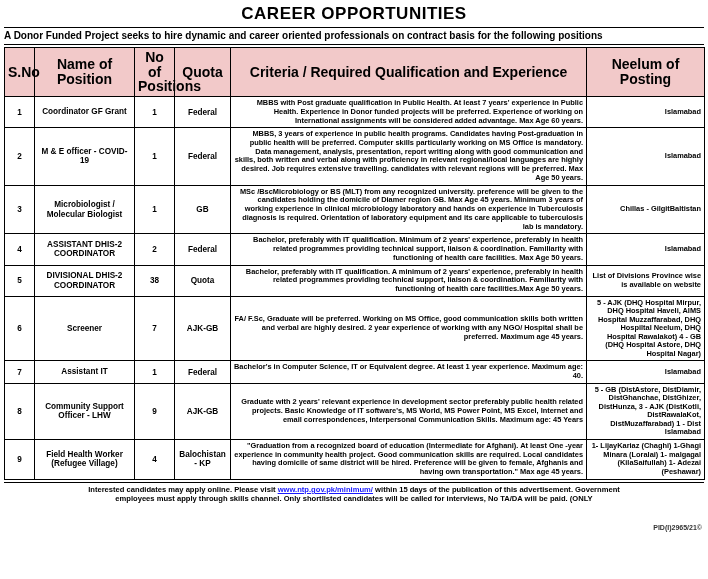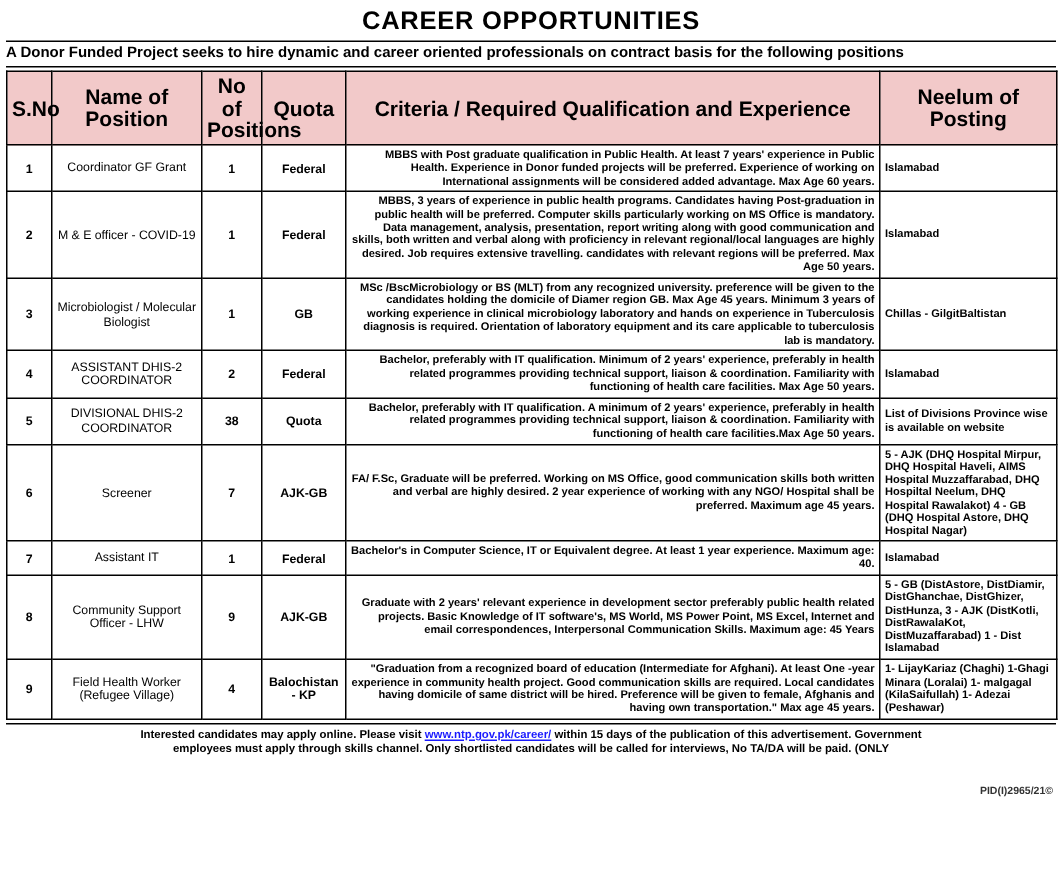--- a/index.html
+++ b/index.html
@@ -57,41 +57,41 @@
     line-height: 1.05;
   }
   td.sno {
     text-align: center;
     font-size: 8.2px;
     font-weight: bold;
   }
   td.pos {
     text-align: center;
     font-size: 8.2px;
-    font-weight: normal;
+    font-weight: bold;
     line-height: 1.15;
   }
   td.num {
     text-align: center;
     font-size: 8.2px;
     font-weight: bold;
   }
   td.quota {
     text-align: center;
     font-size: 8.2px;
     font-weight: bold;
   }
   td.crit {
     text-align: right;
     font-size: 7.4px;
     font-weight: bold;
     line-height: 1.18;
   }
   td.place {
-    text-align: left;
+    text-align: right;
     font-size: 7.4px;
     font-weight: bold;
     line-height: 1.15;
   }
   .footer {
     margin-top: 2px;
     border-top: 1px solid #000;
     text-align: center;
     font-size: 7.6px;
     font-weight: bold;
@@ -219,18 +219,18 @@
         <td class="crit">"Graduation from a recognized board of education (Intermediate for Afghani). At least One -year experience in community health project. Good communication skills are required. Local candidates having domicile of same district will be hired. Preference will be given to female, Afghanis and having own transportation." Max age 45 years.</td>
         <td class="place">1- LijayKariaz (Chaghi) 1-Ghagi Minara (Loralai) 1- malgagal (KilaSaifullah) 1- Adezai (Peshawar)</td>
       </tr>
     </tbody>
   </table>
 
   <div class="pid">PID(I)2965/21©</div>
 
   <div class="footer">
     <div>
-      <span>Interested candidates may apply online. Please visit </span><a class="link" href="#">www.ntp.gov.pk/career/</a><span> within 15 days of the publication of this advertisement. Government</span>
+      <span>Interested candidates may apply online. Please visit </span><a class="link" href="#">www.ntp.gov.pk/minimum/</a><span> within 15 days of the publication of this advertisement. Government</span>
     </div>
     <div>employees must apply through skills channel. Only shortlisted candidates will be called for interviews, No TA/DA will be paid. (ONLY</div>
   </div>
 
 </div>
 
 </body></html>

